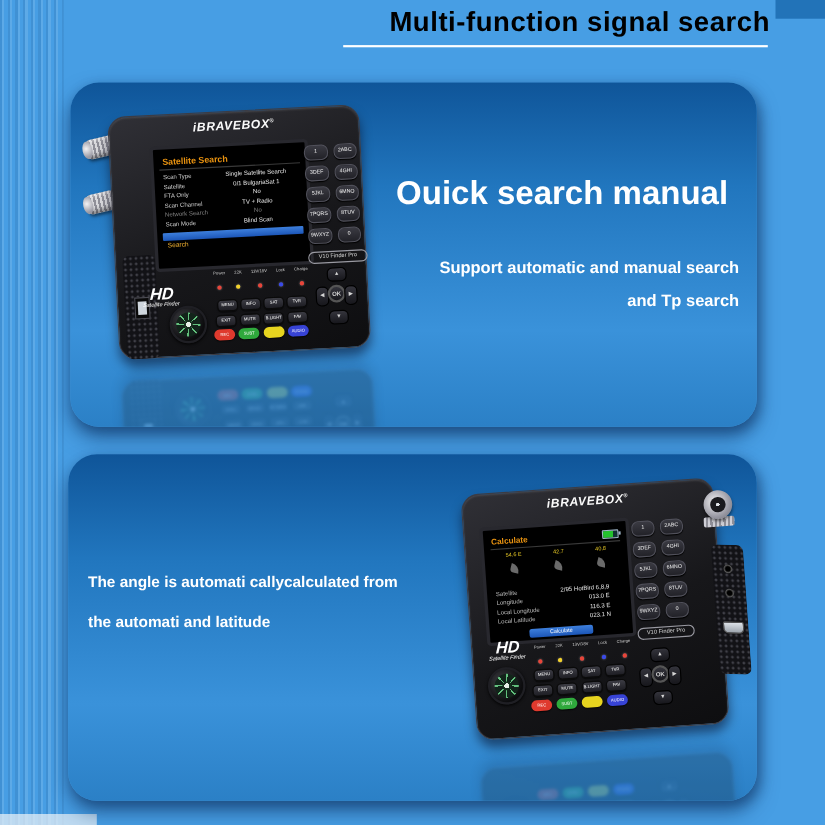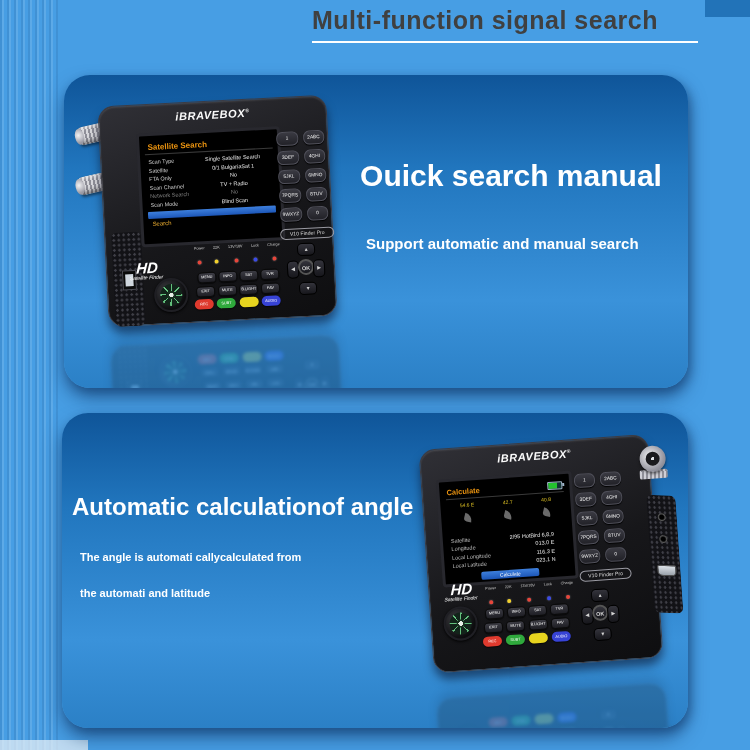--- a/index.html
+++ b/index.html
@@ -7,37 +7,37 @@
     background:#479ee4; font-family:"Liberation Sans","DejaVu Sans",sans-serif; }
 
   
   .stripes { position:absolute; left:0; top:0; width:58px; height:100%;
     background:repeating-linear-gradient(90deg, rgba(0,30,70,.10) 0 2px,
       rgba(255,255,255,.12) 2px 4px, rgba(0,0,0,0) 4px 7px); }
   .corner-accent { position:absolute; right:0; top:0; width:45px; height:17px; background:#2273b8; }
   .corner-bl { position:absolute; left:0; bottom:0; width:88px; height:10px; background:rgba(228,238,246,.75); }
 
   
-  .header { position:absolute; top:6px; right:50px; color:#404040; }
+  .header { position:absolute; top:6px; right:50px; text-align:right; color:#000000; }
   .header h1 { margin:0; font-size:25px; font-weight:700; letter-spacing:.5px; }
   .underline { height:2px; width:386px; background:#fff; margin:6px 2px 0 auto; }
 
   
   .panel { position:absolute; border-radius:26px; overflow:hidden;
     background:linear-gradient(180deg,#0f5599 0%,#2176be 30%,#3a92da 72%,#2b80c6 100%);
     box-shadow:0 10px 18px rgba(8,40,85,.5), 3px 4px 10px rgba(8,40,85,.35); }
   .panel-top { left:64px; top:75px; width:624px; height:313px; }
   .panel-bottom { left:62px; top:413px; width:626px; height:315px; }
 
   .text-top { position:absolute; left:286px; top:84px; width:322px; text-align:center; color:#fff; }
   .text-top h2 { margin:0; font-size:30px; font-weight:700; }
-  .text-top .sub { text-align:left; margin:36px 0 0 16px; font-size:15px; font-weight:600; line-height:30px; }
+  .text-top .sub { text-align:right; margin:36px 0 0 16px; font-size:15px; font-weight:600; line-height:30px; }
   .text-bottom { position:absolute; left:10px; top:80px; width:430px; color:#fff; }
   .text-bottom h2 { margin:0; font-size:24px; font-weight:700; }
-  .text-bottom .sub { margin:18px 0 0 8px; font-size:11px; font-weight:600; line-height:36px; }
+  .text-bottom .sub { margin:18px 0 0 8px; font-size:14px; font-weight:600; line-height:36px; }
   .sub p { margin:0; }
 
   
   .device-wrap { position:absolute; }
   .wrap-a { left:21px; top:20px; width:245px; height:235px; transform:rotate(-3deg); }
   .wrap-b { left:362px; top:18px; width:255px; height:245px; transform:rotate(-4deg); }
   .device { position:absolute; left:0; top:0; width:100%; height:100%; }
   .device.reflection { top:calc(100% + 3px); height:100%; transform:scaleY(-1);
     opacity:.2; filter:blur(1.4px); pointer-events:none; }
 
@@ -184,20 +184,21 @@
   <div class="header">
     <h1>Multi-function signal search</h1>
     <div class="underline"></div>
   </div>
 
   <div class="panel panel-top">
     <div class="text-top">
       <h2>Ouick search manual</h2>
       <div class="sub">
         <p>Support automatic and manual search</p>
+        <p>and Tp search</p>
       </div>
     </div>
 
     <div class="device-wrap wrap-a">
       <div class="device dev-a">
         <div class="fconn f1"></div>
         <div class="fconn f2"></div>
         <div class="dev-body">
           <div class="flap flap-left">
             <div class="usb"></div>
@@ -338,21 +339,20 @@
             <span class="dk right">▶</span>
             <span class="dk down">▼</span>
           </div>
         </div>
       </div>
       </div>
   </div>
 
   <div class="panel panel-bottom">
     <div class="text-bottom">
-      <h2>Automatic calculationof angle</h2>
       <div class="sub">
         <p>The angle is automati callycalculated from</p>
         <p>the automati and latitude</p>
       </div>
     </div>
 
     <div class="device-wrap wrap-b">
       <div class="device dev-b">
         <div class="bnc"></div>
         <div class="bnc-base"></div>

